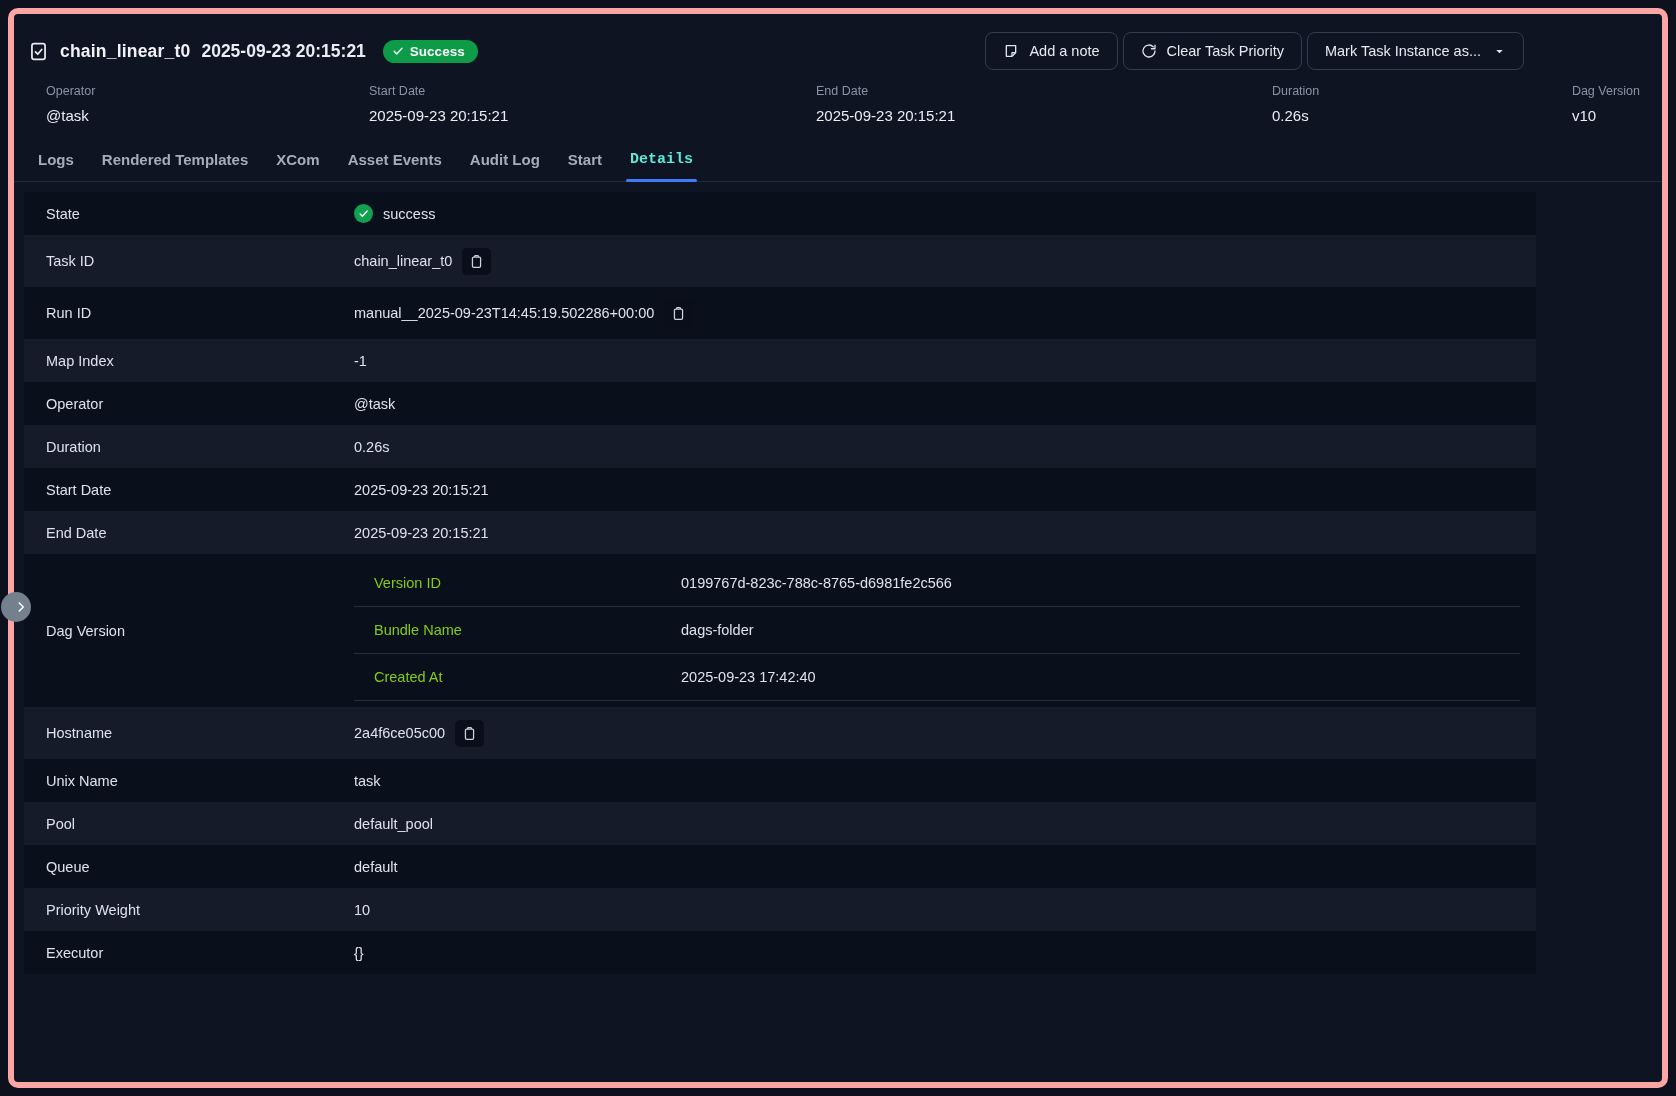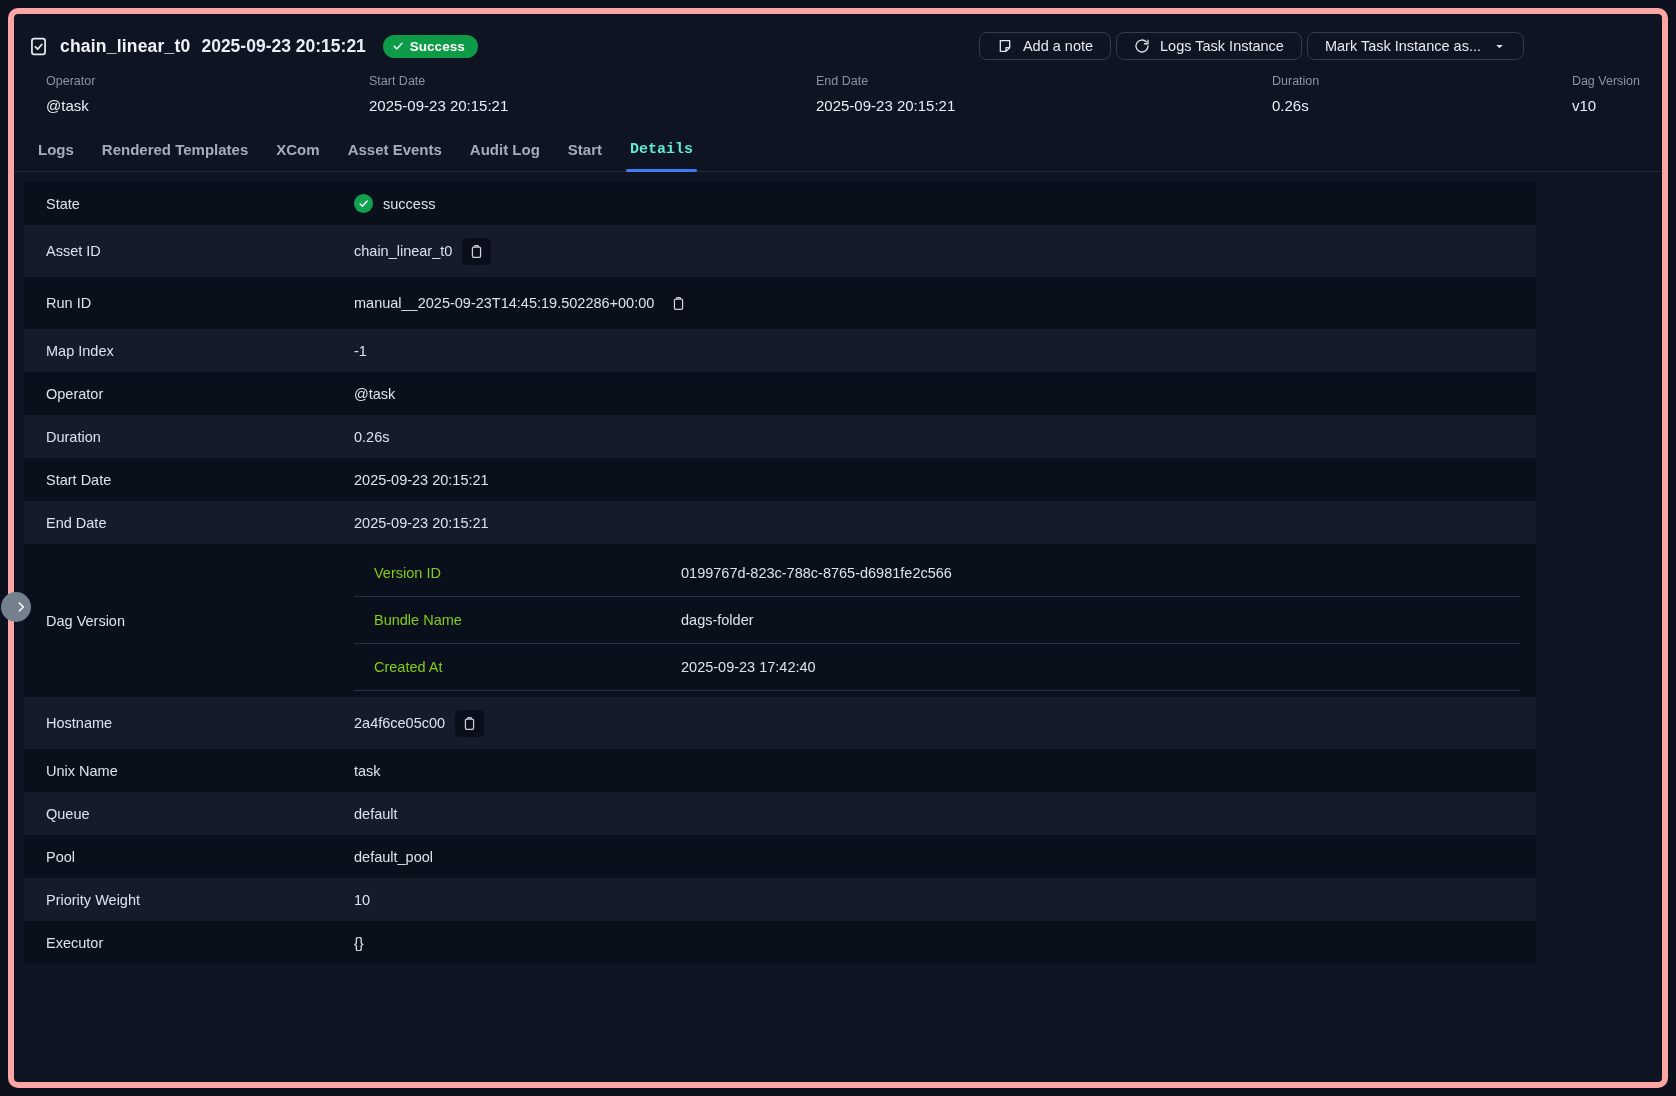--- a/index.html
+++ b/index.html
@@ -11,21 +11,21 @@
   
   .title-row { display:flex; align-items:center; padding:18px 20px 10px 14px; }
   .title-left { display:flex; align-items:center; gap:11px; }
   .title-left svg { width:21px; height:21px; color:#e7ebf2; }
   .task-title { font-size:17.5px; font-weight:700; color:#f0f2f7; letter-spacing:.2px; }
   .task-ts { font-size:17.5px; font-weight:700; color:#e9edf4; }
   .badge { display:inline-flex; align-items:center; gap:6px; background:#0d9b47; color:#fff;
            border-radius:999px; padding:4px 13px 4px 9px; font-size:13.5px; font-weight:600; margin-left:6px; }
   .badge svg { width:12px; height:12px; }
   .actions { margin-left:auto; margin-right:118px; display:flex; gap:5px; }
-  .btn { display:inline-flex; align-items:center; gap:10px; height:28px; padding:0 17px;
+  .btn { display:inline-flex; align-items:center; gap:10px; height:38px; padding:0 17px;
          background:transparent; border:1px solid #333d50; border-radius:8px;
          color:#e6eaf1; font-size:14.5px; font-family:inherit; cursor:pointer; white-space:nowrap; }
   .btn svg { width:16px; height:16px; color:#dfe4ec; }
   .btn .caret svg { width:13px; height:13px; margin-left:2px; }
 
   .stats { display:grid; grid-template-columns:323px 447px 456px 1fr auto;
            padding:4px 22px 16px 32px; }
   .stat .slabel { font-size:12.5px; color:#8b93a6; margin-bottom:9px; }
   .stat .svalue { font-size:15px; color:#e9edf4; }
   .stat:last-child { justify-self:end; }
@@ -102,21 +102,21 @@
           </span>
           <span>Add a note</span>
         </button>
         <button class="btn">
           <span style="display: inline-flex;">
             <svg viewBox="0 0 24 24" fill="none" stroke="currentColor" stroke-width="2" stroke-linecap="round" stroke-linejoin="round">
               <path d="M21 12a9 9 0 1 1-2.64-6.36"></path>
               <polyline points="21 3.2 21 8.6 15.6 8.6"></polyline>
             </svg>
           </span>
-          <span>Logs Task Instance</span>
+          <span>Clear Task Priority</span>
         </button>
         <button class="btn">
           <span>Mark Task Instance as...</span>
           <span class="caret" style="display: inline-flex;">
             <svg viewBox="0 0 24 24" fill="currentColor">
               <path d="M6 9.2l6 6 6-6z"></path>
             </svg>
           </span>
         </button>
       </div>
@@ -161,21 +161,21 @@
         <div class="rvalue">
           <span class="state-circle">
             <svg viewBox="0 0 24 24" fill="none" stroke="currentColor" stroke-width="3" stroke-linecap="round" stroke-linejoin="round" style="width: 11px;">
               <path d="M4.5 12.8l5 5L20 6.5"></path>
             </svg>
           </span>
           <span>success</span>
         </div>
       </div>
       <div class="drow copy">
-        <div class="rlabel">Asset ID</div>
+        <div class="rlabel">Task ID</div>
         <div class="rvalue">
           <span>chain_linear_t0</span>
           <button class="copy-btn">
             <span style="display: inline-flex;">
               <svg viewBox="0 0 24 24" fill="none" stroke="currentColor" stroke-width="2" stroke-linejoin="round">
                 <rect x="5.5" y="4.8" width="13" height="16.5" rx="2"></rect>
                 <path d="M9 4.8V4a1.3 1.3 0 0 1 1.3-1.3h3.4A1.3 1.3 0 0 1 15 4v.8"></path>
               </svg>
             </span>
           </button>
@@ -258,29 +258,29 @@
           </button>
         </div>
       </div>
       <div class="drow">
         <div class="rlabel">Unix Name</div>
         <div class="rvalue">
           <span>task</span>
         </div>
       </div>
       <div class="drow">
+        <div class="rlabel">Pool</div>
+        <div class="rvalue">
+          <span>default_pool</span>
+        </div>
+      </div>
+      <div class="drow">
         <div class="rlabel">Queue</div>
         <div class="rvalue">
           <span>default</span>
-        </div>
-      </div>
-      <div class="drow">
-        <div class="rlabel">Pool</div>
-        <div class="rvalue">
-          <span>default_pool</span>
         </div>
       </div>
       <div class="drow">
         <div class="rlabel">Priority Weight</div>
         <div class="rvalue">
           <span>10</span>
         </div>
       </div>
       <div class="drow">
         <div class="rlabel">Executor</div>

